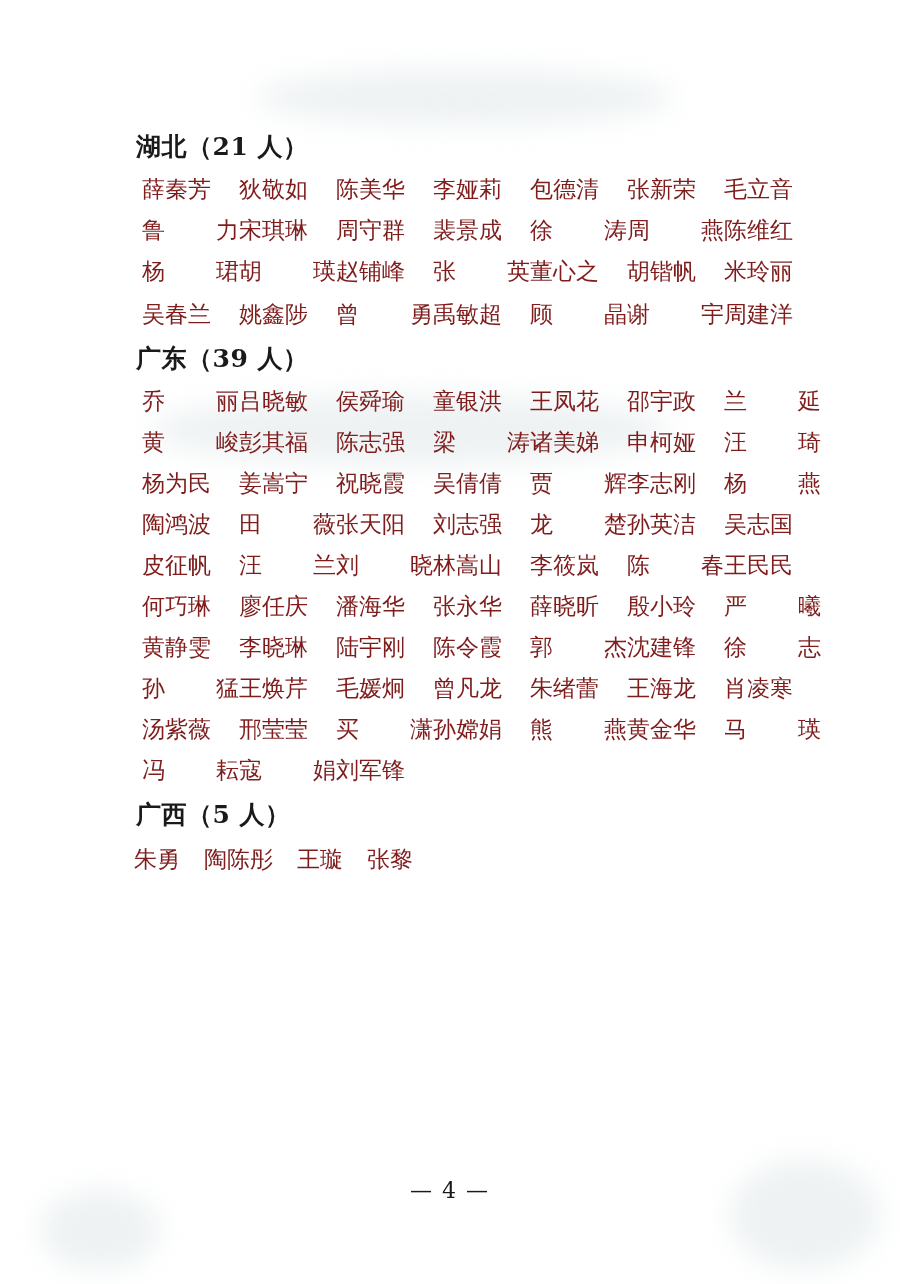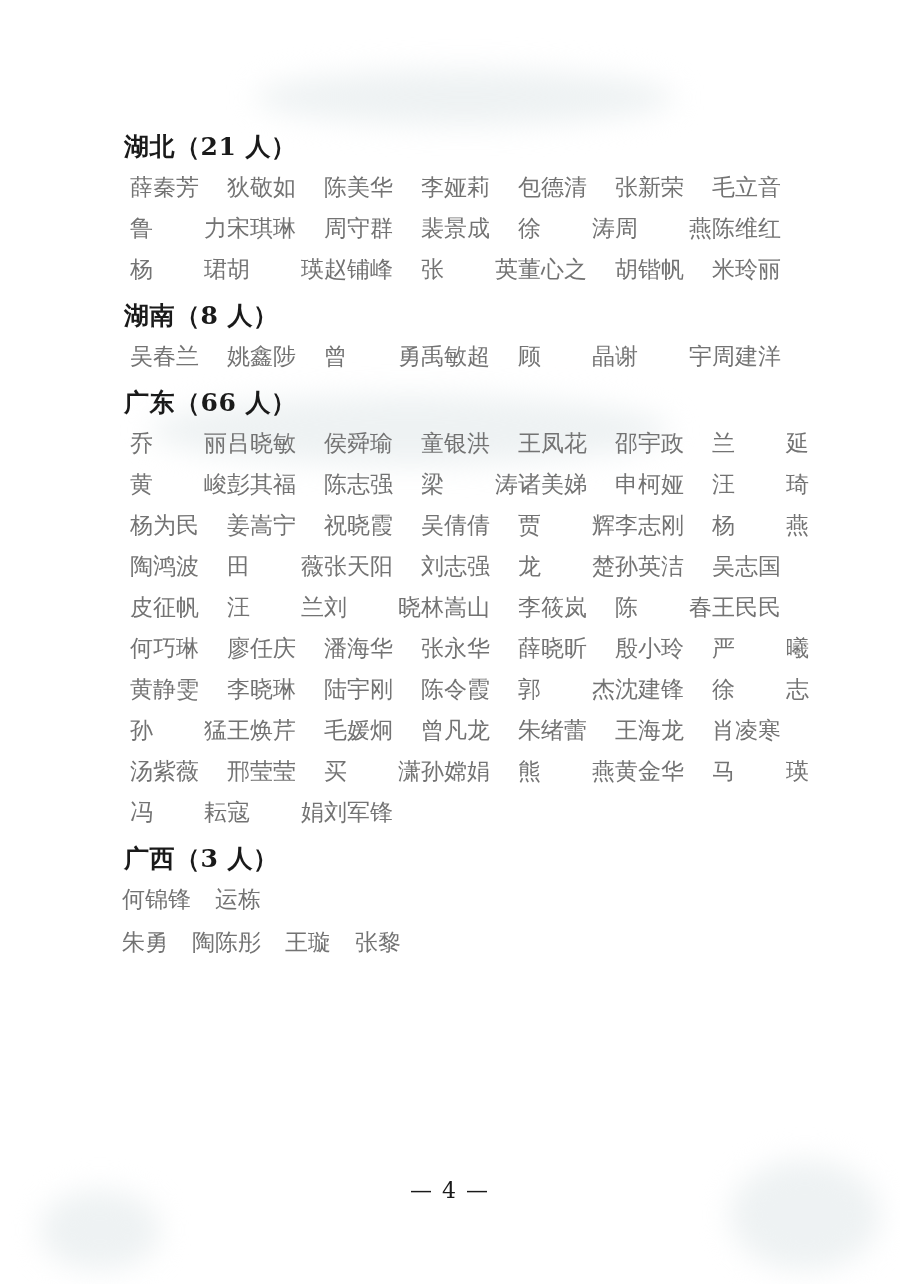--- a/index.html
+++ b/index.html
@@ -33,39 +33,39 @@
     inset: 0;
   }
 
   .content {
     position: absolute;
     left: 118px;
     top: 125px;
     width: 680px;
   }
 
-  .section { margin: 0 0 2px 4px; }
+  .section { margin: 0 0 2px 16px; }
 
   .section-heading {
     font-family: "DejaVu Serif", "Liberation Serif", serif;
     font-weight: bold;
     font-size: 25px;
     line-height: 44px;
     color: #1a1a1a;
     letter-spacing: 0.5px;
     margin: 0;
     padding: 0 0 0 2px;
   }
 
   .name-row {
     display: flex;
-    font-family: Liberation Mono, monospace;
+    font-family: Liberation Serif, serif;
     font-size: 23px;
     line-height: 41px;
-    color: #737373;
+    color: #7f1d1d;
     white-space: nowrap;
   }
 
   
   .cols-7 .name-cell {
     width: 97px;
     flex: 0 0 97px;
     display: flex;
     justify-content: space-between;
   }
@@ -150,42 +150,41 @@
           <div class="name-cell spread">
             <span>张</span>
             <span>英</span>
           </div>
           <div class="name-cell">董心之</div>
           <div class="name-cell">胡锴帆</div>
           <div class="name-cell">米玲丽</div>
         </div>
       </div>
       <div class="section">
-        <div class="section-heading">湖南（8 人）</div>
         <div class="name-row cols-7 indent">
           <div class="name-cell">吴春兰</div>
           <div class="name-cell">姚鑫陟</div>
           <div class="name-cell spread">
             <span>曾</span>
             <span>勇</span>
           </div>
           <div class="name-cell">禹敏超</div>
           <div class="name-cell spread">
             <span>顾</span>
             <span>晶</span>
           </div>
           <div class="name-cell spread">
             <span>谢</span>
             <span>宇</span>
           </div>
           <div class="name-cell">周建洋</div>
         </div>
       </div>
       <div class="section">
-        <div class="section-heading">广东（66 人）</div>
+        <div class="section-heading">广东（39 人）</div>
         <div class="name-row cols-7 indent">
           <div class="name-cell spread">
             <span>乔</span>
             <span>丽</span>
           </div>
           <div class="name-cell">吕晓敏</div>
           <div class="name-cell">侯舜瑜</div>
           <div class="name-cell">童银洪</div>
           <div class="name-cell">王凤花</div>
           <div class="name-cell">邵宇政</div>
@@ -323,28 +322,21 @@
             <span>耘</span>
           </div>
           <div class="name-cell spread">
             <span>寇</span>
             <span>娟</span>
           </div>
           <div class="name-cell">刘军锋</div>
         </div>
       </div>
       <div class="section">
-        <div class="section-heading">广西（3 人）</div>
-        <div class="name-row flow">
-          <div class="name-cell">何锦锋</div>
-          <div class="name-cell spread">
-            <span>运</span>
-            <span>栋</span>
-          </div>
-        </div>
+        <div class="section-heading">广西（5 人）</div>
       </div>
       <div class="section">
       </div>
       <div class="section">
         <div class="name-row flow">
           <div class="name-cell spread">
             <span>朱</span>
             <span>勇</span>
           </div>
           <div class="name-cell">陶陈彤</div>

